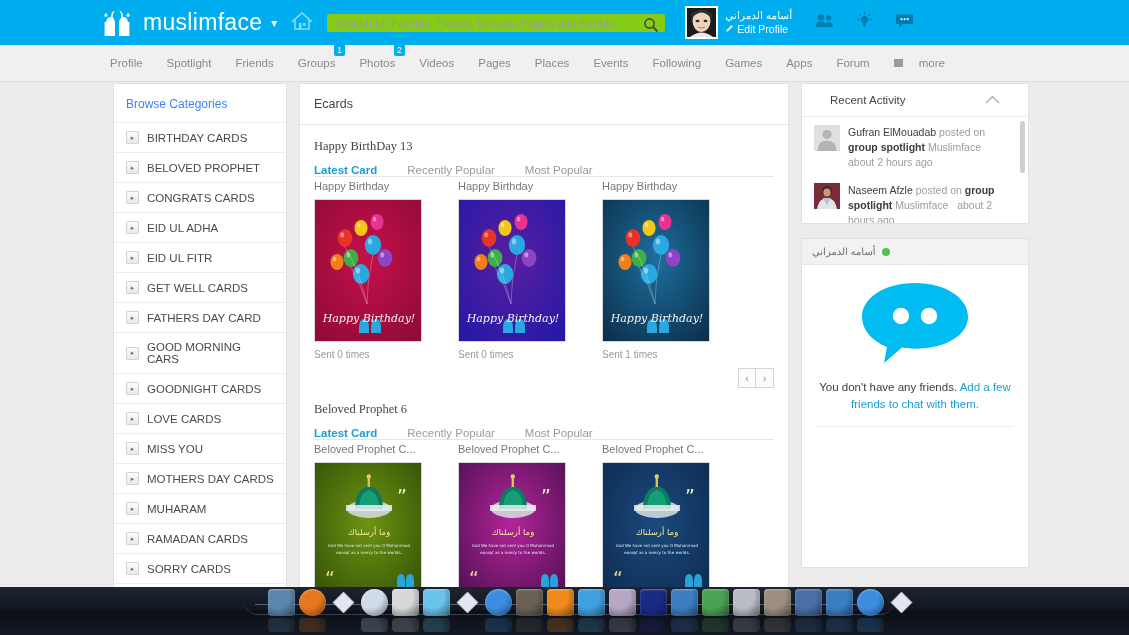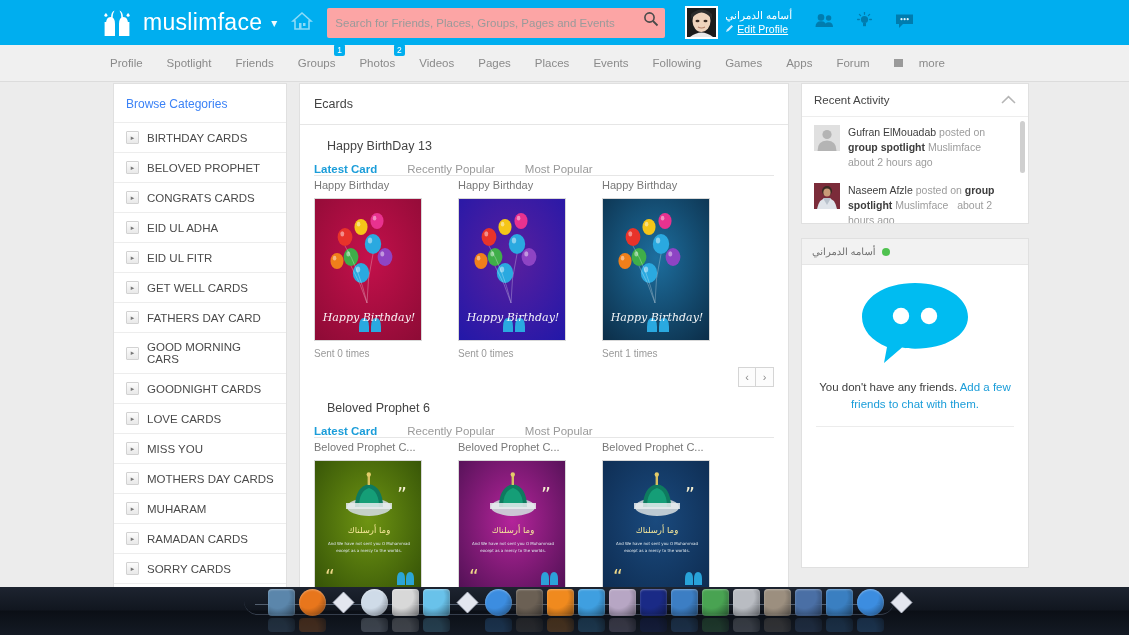--- a/index.html
+++ b/index.html
@@ -24,42 +24,42 @@
     color: #ffffff; font-size: 23px; letter-spacing: .3px;
     margin-left: 9px; font-weight: 400;
   }
   .logo-caret {
     color: #ffffff; font-size: 12px; margin-left: 9px; opacity: .95;
   }
   .home-icon { margin-left: 14px; opacity: .55; }
 
   .search-wrap { position: relative; margin-left: 14px; }
   .search-input {
-    width: 338px; height: 30px;
+    width: 338px; height: 18px;
     border: none; border-radius: 2px;
     padding: 0 26px 0 8px;
     font-size: 11.5px; color: #555;
     font-family: "Liberation Sans", sans-serif;
-    background: #fca5a5;
+    background: #84cc16;
   }
   .search-input::placeholder { color: #9a9a9a; }
   .search-btn {
     position: absolute; right: 4px; top: 3px;
     width: 20px; height: 20px; border: none; background: transparent;
     cursor: pointer;
   }
 
   .profile-block { display: flex; align-items: center; margin-left: 20px; }
   .avatar-sm {
     width: 33px; height: 33px; border: 2px solid #fff; overflow: hidden;
     background: #1c1c1c; position: relative; flex: none;
   }
   .profile-meta { margin-left: 7px; line-height: 1.25; }
   .profile-name { color: #ffffff; font-size: 10.5px; direction: rtl; }
-  .edit-profile { color: #ffffff; font-size: 10.5px; display: flex; gap: 3px; text-decoration: underline; }
+  .edit-profile { color: #ffffff; font-size: 10.5px; display: flex; gap: 3px; }
 
   .header-icons { margin-left: auto; margin-right: 215px; display: flex; gap: 22px; align-items: center; }
   .hicon { opacity: .9; cursor: pointer; }
 
   
   .navbar {
     position: absolute; top: 45px; left: 0;
     width: 1129px; height: 37px;
     background: #f0f0f0;
     border-bottom: 1px solid #dcdcdc;
@@ -100,21 +100,21 @@
     font-size: 7px; color: #777;
   }
 
   
   .main { position: absolute; left: 299px; top: 1px; width: 490px; }
   .main-head {
     padding: 13px 14px; font-size: 12.5px; color: #444;
     border-bottom: 1px solid #e6e6e6;
   }
   .section { padding: 10px 14px 0 14px; }
-  .section-title { font-size: 12.5px; color: #444; margin: 4px 0 10px 13px; }
+  .section-title { font-size: 12.5px; color: #444; margin: 4px 0 10px 0; font-family: Liberation Serif, serif; }
   .tabrow {
     display: flex; gap: 30px; border-bottom: 1px solid #e6e6e6;
     padding-bottom: 0;
   }
   .tab { font-size: 11.5px; color: #9a9a9a; cursor: pointer; }
   .tab.active { color: #1b9dd9; font-weight: bold; }
 
   .cards { display: flex; gap: 36px; margin-top: 3px; }
   .card { width: 108px; }
   .card-name { font-size: 11px; color: #787878; margin-bottom: 7px; white-space: nowrap; }
@@ -129,21 +129,21 @@
     width: 18px; height: 20px; border: 1px solid #d5d5d5;
     background: #fcfcfc; color: #8a8a8a; font-size: 11px;
     display: flex; align-items: center; justify-content: center; cursor: pointer;
   }
   .pg-btn + .pg-btn { border-left: none; }
 
   
   .rightcol { position: absolute; left: 801px; top: 1px; width: 228px; }
   .ra-head {
     display: flex; align-items: center; justify-content: space-between;
-    padding: 10px 12px; font-size: 11.5px; color: #444;
+    padding: 10px 28px; font-size: 11.5px; color: #444;
     border-bottom: 1px solid #ededed;
   }
   .ra-body { height: 106px; overflow: hidden; position: relative; }
   .ra-item { display: flex; gap: 8px; padding: 8px 12px 4px 12px; }
   .ra-av { width: 26px; height: 26px; flex: none; background: #dcdcdc; position: relative; overflow: hidden; }
   .ra-txt { font-size: 10.5px; line-height: 1.45; color: #9c9c9c; }
   .ra-txt b { color: #3d3d3d; font-weight: normal; }
   .ra-txt .strong { color: #3d3d3d; font-weight: bold; }
   .ra-scroll {
     position: absolute; right: 3px; top: 4px; width: 5px; height: 52px;

